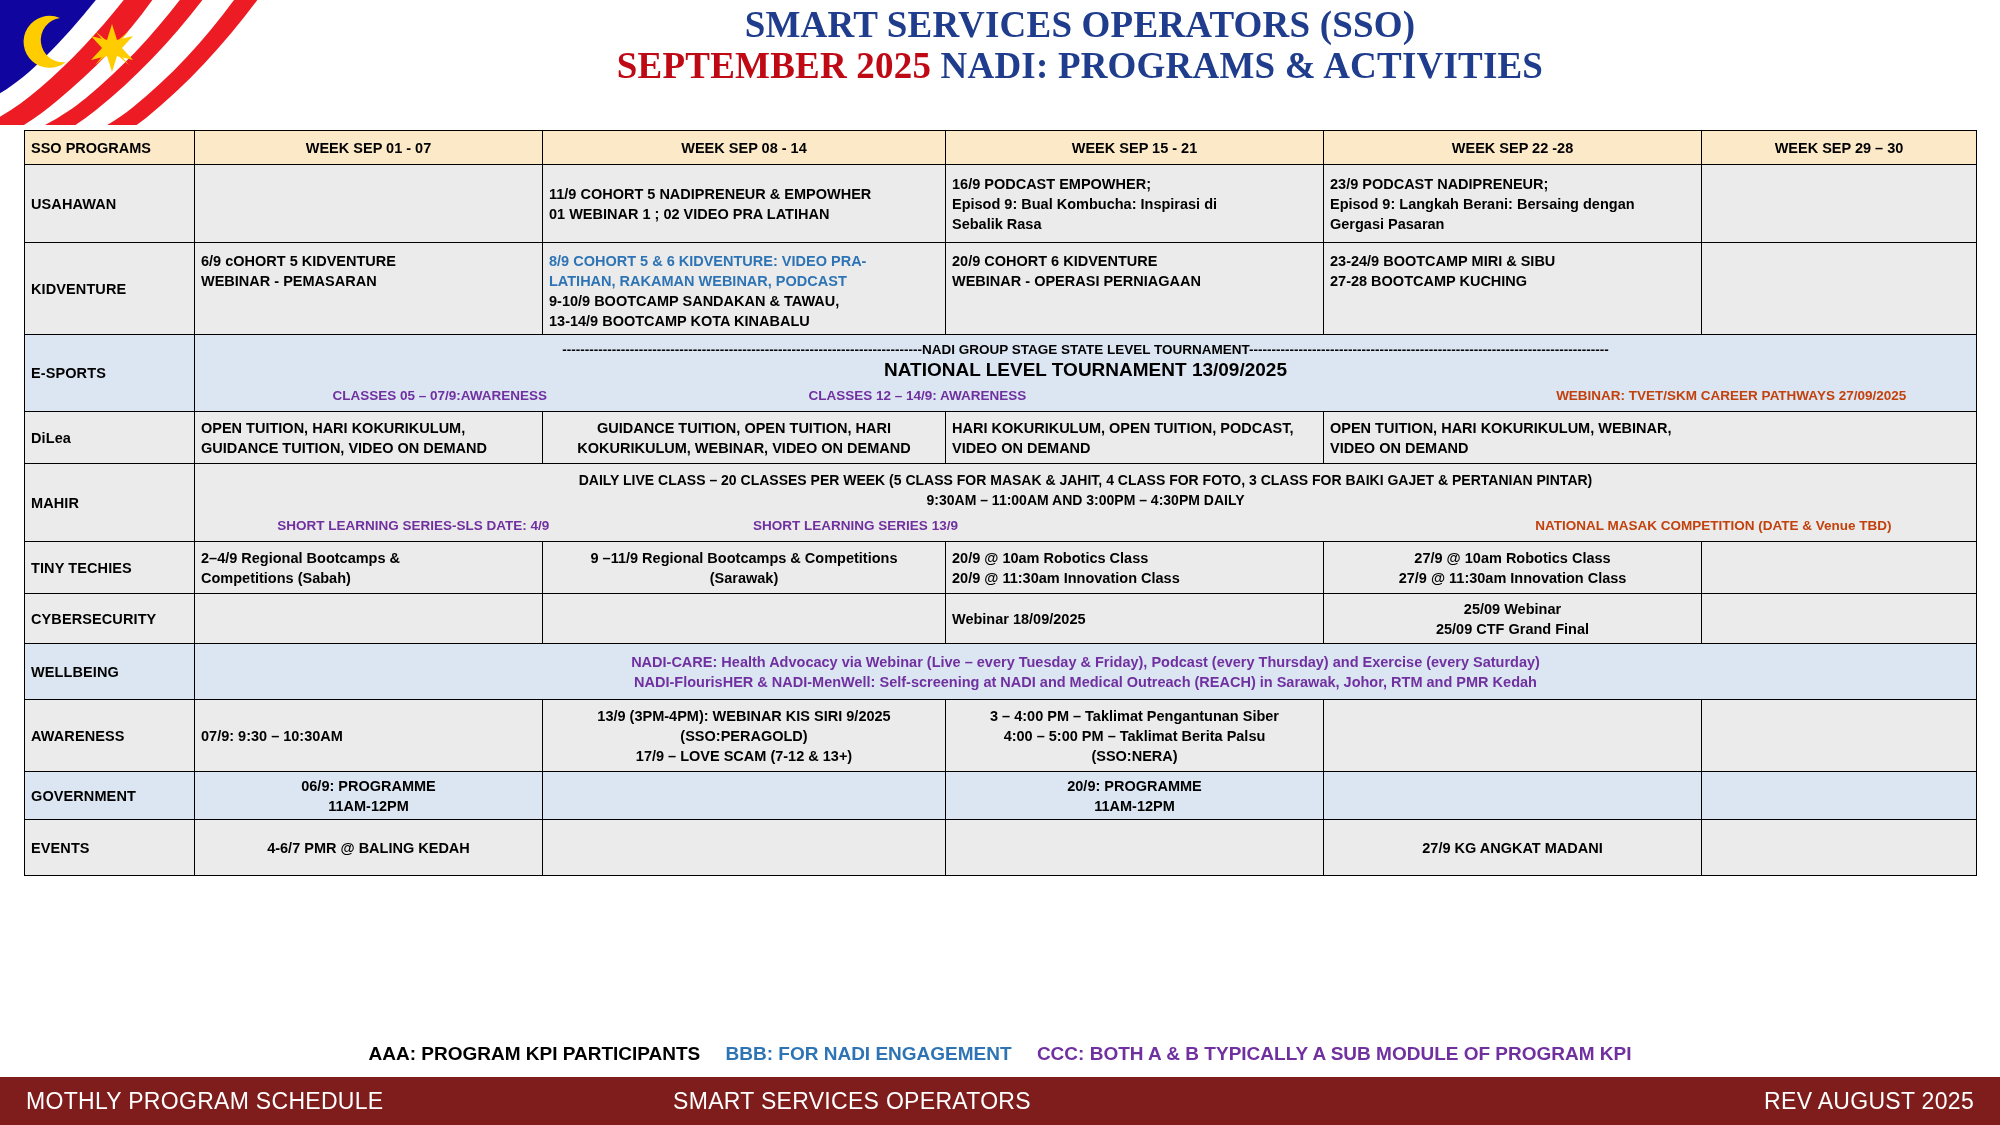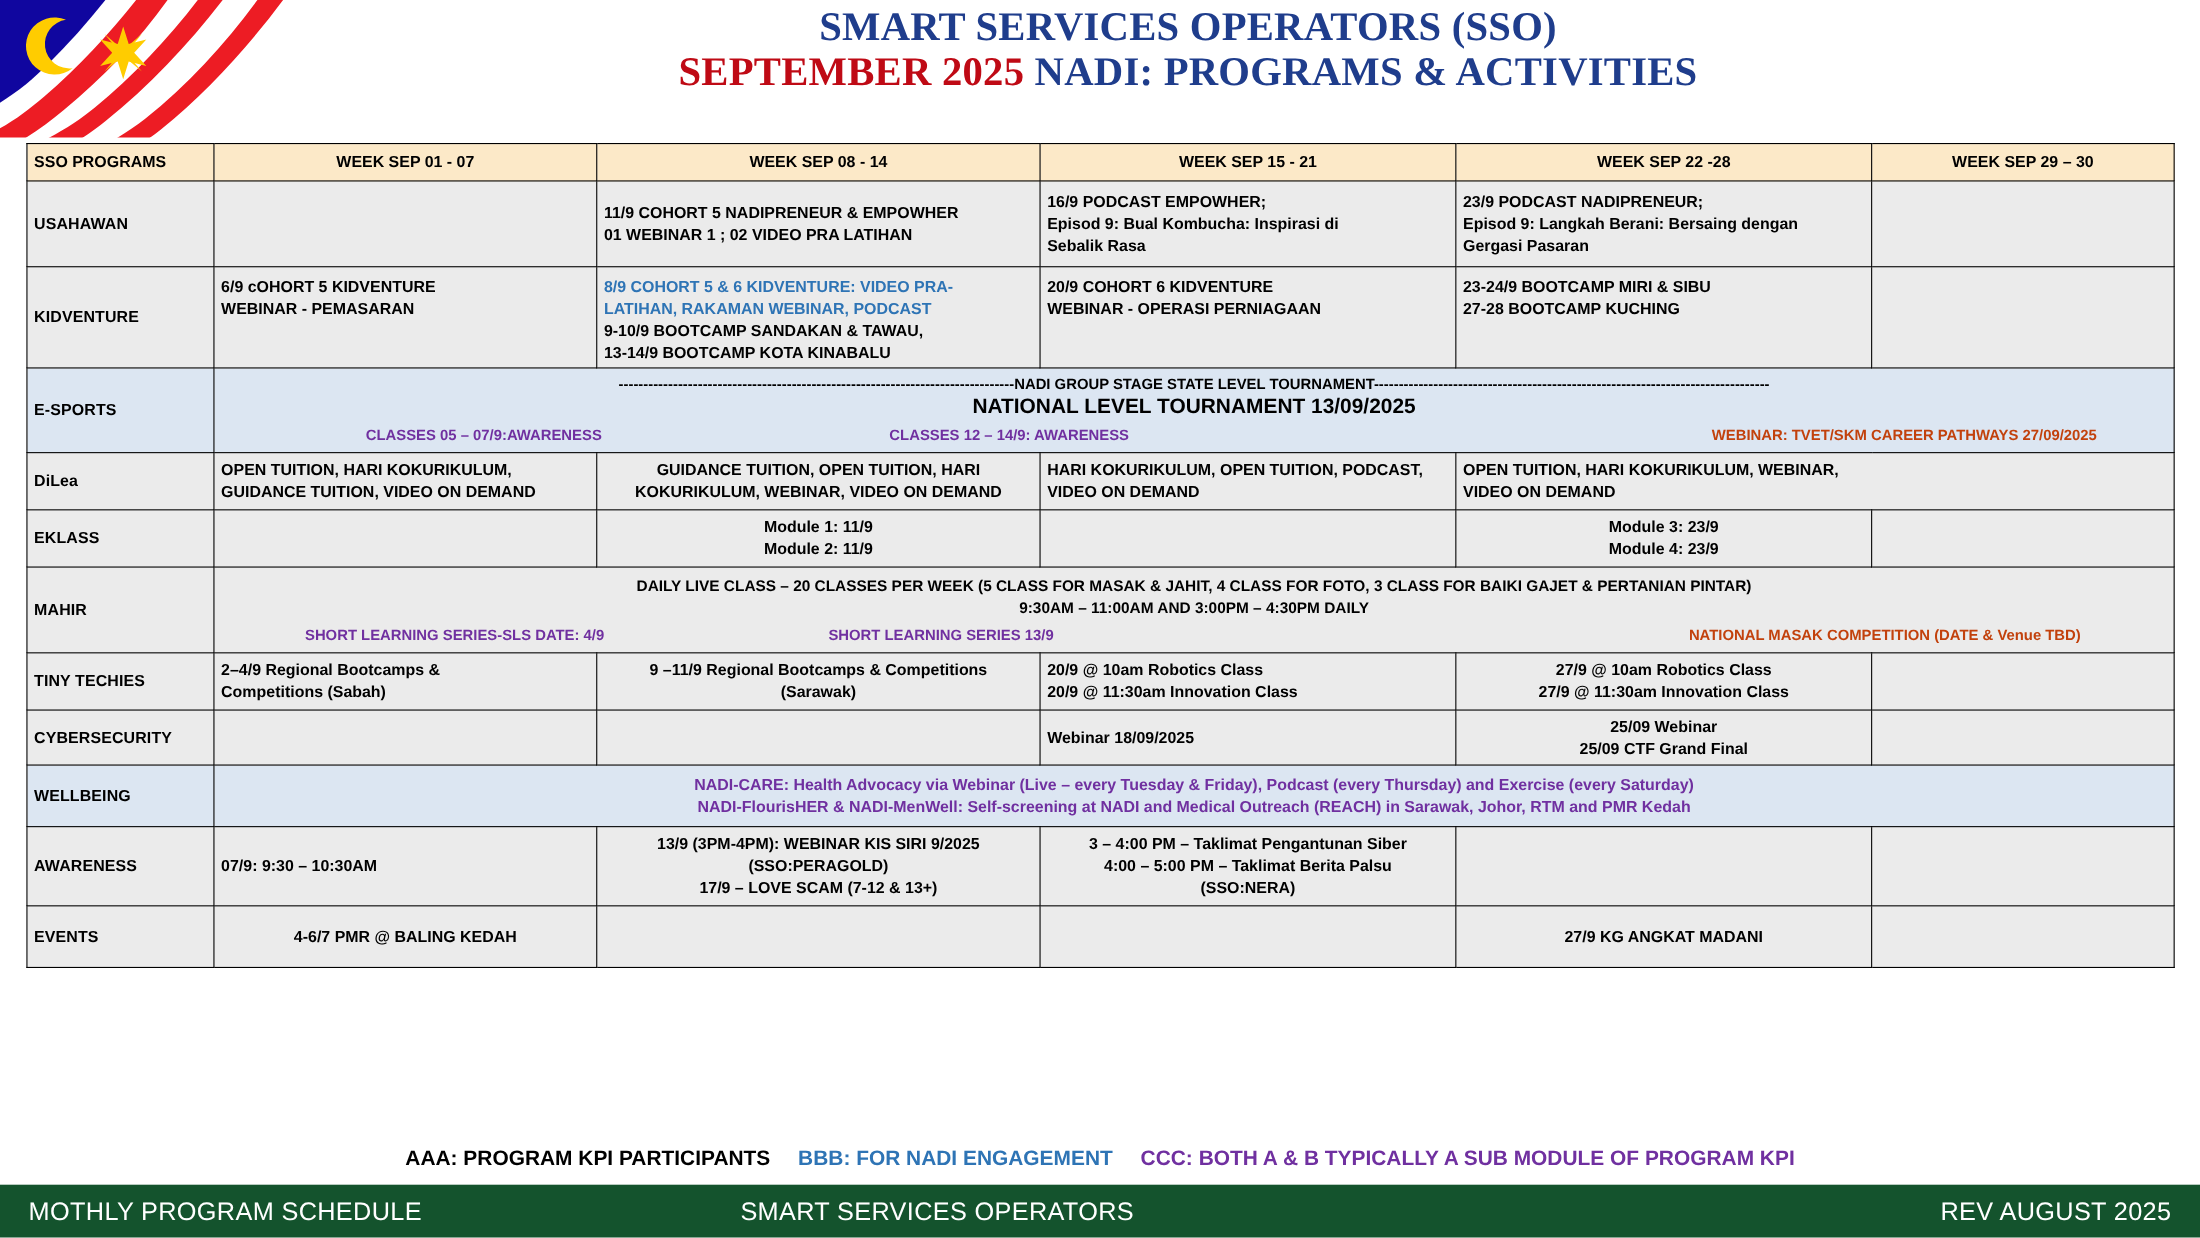--- a/index.html
+++ b/index.html
@@ -86,21 +86,21 @@
     white-space:nowrap;
   }
   #legend span { margin:0 10px; }
   .lg-black { color:#000; }
   .lg-blue { color:#2E74B5; }
   .lg-purple { color:#7030A0; }
 
   
   #footer {
     position:absolute; left:0; bottom:0; width:2000px; height:48px;
-    background:#14532d; color:#fff;
+    background:#7f1d1d; color:#fff;
     display:flex; align-items:center; justify-content:space-between;
     padding:0 26px; font-size:23px; letter-spacing:.3px;
   }
   #footer .f-mid { position:absolute; left:0; width:1704px; text-align:center; pointer-events:none; }
   #footer .f-l, #footer .f-r { position:relative; z-index:2; }
 </style>
 </head>
 <body>
 
 <div id="flag">
@@ -198,28 +198,20 @@
     </tr>
 
     <tr class="grey" style="height:52px">
       <td class="prog">DiLea</td>
       <td class="lft pre bold">OPEN TUITION, HARI KOKURIKULUM,<br>GUIDANCE TUITION, VIDEO ON DEMAND</td>
       <td class="ctr pre bold">GUIDANCE TUITION, OPEN TUITION, HARI<br>KOKURIKULUM, WEBINAR, VIDEO ON DEMAND</td>
       <td class="lft pre bold">HARI KOKURIKULUM, OPEN TUITION, PODCAST,<br>VIDEO ON DEMAND</td>
       <td class="lft pre bold" colspan="2" style="border-left:1.6px solid #000">OPEN TUITION, HARI KOKURIKULUM, WEBINAR,<br>VIDEO ON DEMAND</td>
     </tr>
 
-    <tr class="grey" style="height:52px">
-      <td class="prog">EKLASS</td>
-      <td></td>
-      <td class="ctr pre bold">Module 1: 11/9<br>Module 2: 11/9</td>
-      <td></td>
-      <td class="ctr pre bold">Module 3: 23/9<br>Module 4: 23/9</td>
-      <td></td>
-    </tr>
 
     <tr class="grey" style="height:62px">
       <td class="prog">MAHIR</td>
       <td class="full" colspan="5">
         <div class="band">
           <div class="line" style="font-size:14px;padding-top:3px">DAILY LIVE CLASS – 20 CLASSES PER WEEK (5 CLASS FOR MASAK &amp; JAHIT, 4 CLASS FOR FOTO, 3 CLASS FOR BAIKI GAJET &amp; PERTANIAN PINTAR)</div>
           <div class="line" style="font-size:14px">9:30AM – 11:00AM AND 3:00PM – 4:30PM DAILY</div>
           <div class="three-up" style="margin-top:4px">
             <div class="purple-tx" style="width:24%;text-align:center">SHORT LEARNING SERIES-SLS DATE: 4/9</div>
             <div class="purple-tx" style="width:26%;text-align:center">SHORT LEARNING SERIES 13/9</div>
@@ -260,20 +252,28 @@
 
     <tr class="grey" style="height:72px">
       <td class="prog">AWARENESS</td>
       <td class="lft pre bold">07/9: 9:30 – 10:30AM</td>
       <td class="ctr pre bold">13/9   (3PM-4PM): WEBINAR KIS SIRI 9/2025<br>(SSO:PERAGOLD)<br>17/9 – LOVE SCAM (7-12 &amp; 13+)</td>
       <td class="ctr pre blue-tx">3 – 4:00 PM – Taklimat Pengantunan Siber<br>4:00 – 5:00 PM – Taklimat Berita Palsu<br>(SSO:NERA)</td>
       <td></td>
       <td></td>
     </tr>
 
+    <tr class="blue" style="height:48px">
+      <td class="prog">GOVERNMENT</td>
+      <td class="ctr pre blue-tx">06/9: PROGRAMME<br>11AM-12PM</td>
+      <td></td>
+      <td class="ctr pre blue-tx">20/9: PROGRAMME<br>11AM-12PM</td>
+      <td></td>
+      <td></td>
+    </tr>
 
     <tr class="grey" style="height:56px">
       <td class="prog">EVENTS</td>
       <td class="ctr bold">4-6/7 PMR @ BALING KEDAH</td>
       <td></td>
       <td></td>
       <td class="ctr bold">27/9 KG ANGKAT MADANI</td>
       <td></td>
     </tr>
   </tbody>

